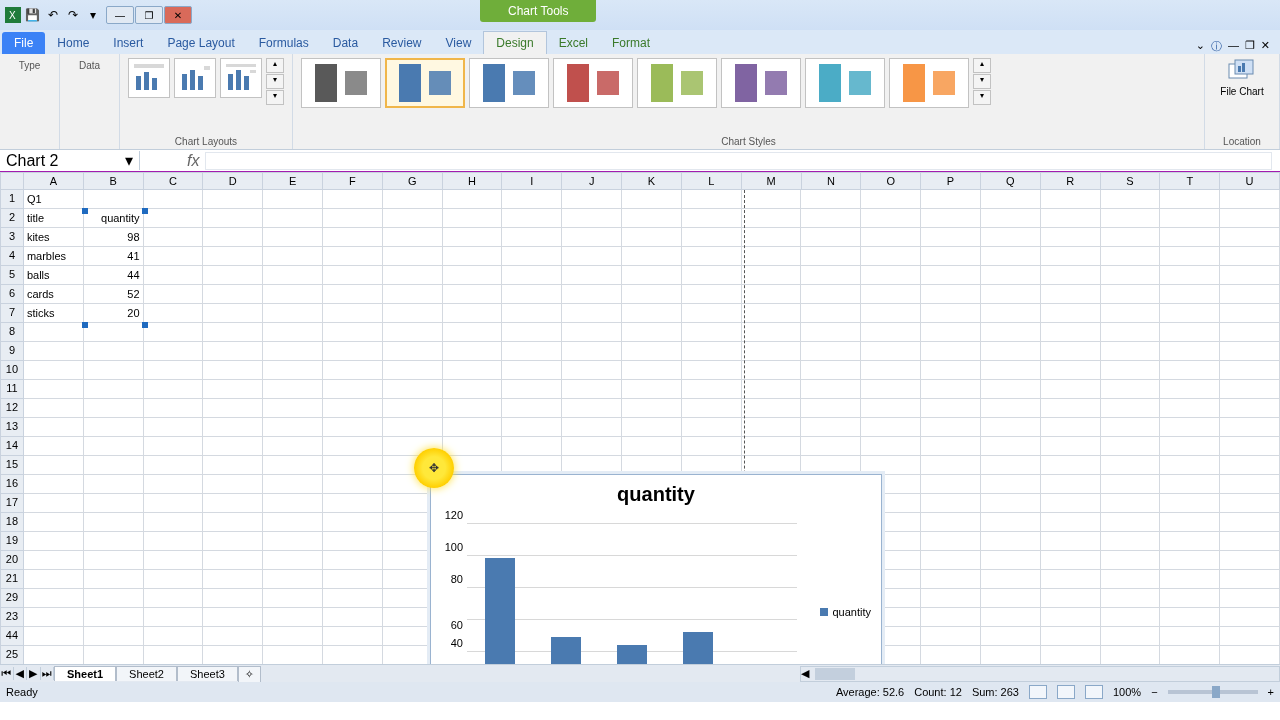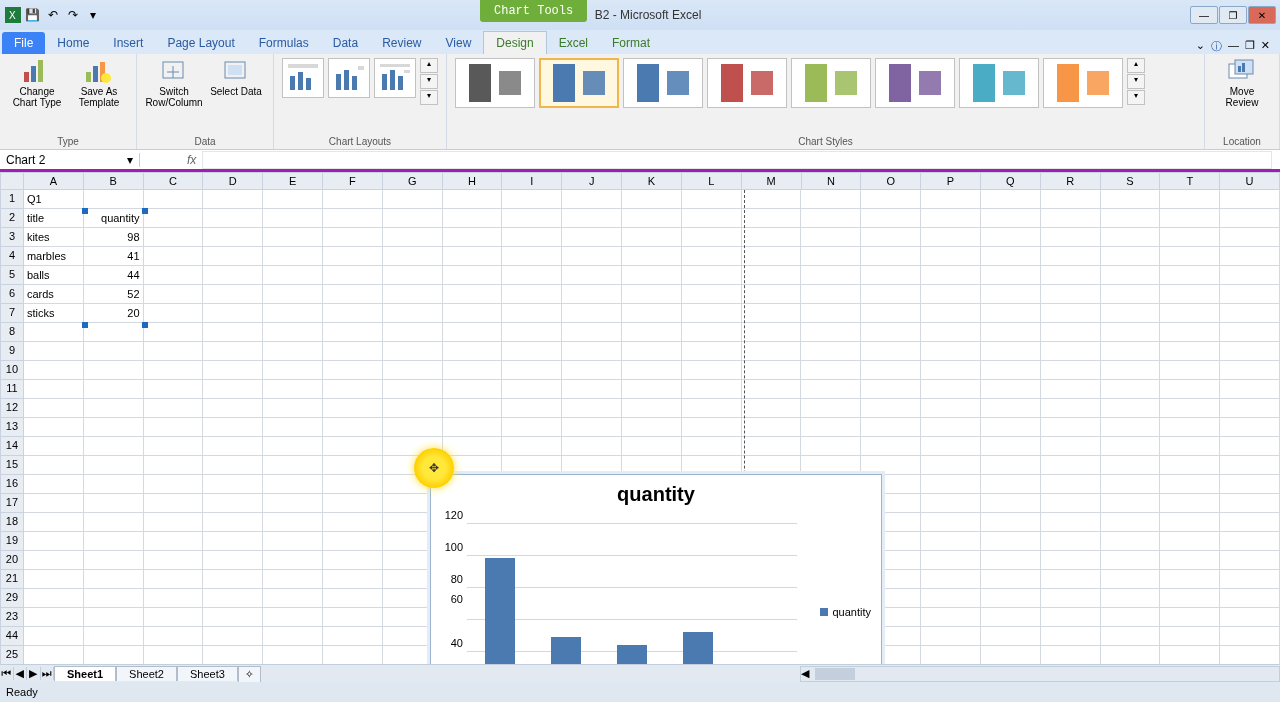--- a/index.html
+++ b/index.html
@@ -3,21 +3,21 @@
 <meta charset="utf-8">
 <style>
 * { box-sizing: border-box; margin: 0; padding: 0; font-family: "Segoe UI", Tahoma, sans-serif; }
 body { width: 1280px; height: 720px; overflow: hidden; background: #fff; position: relative; }
 
 
 .titlebar { height: 30px; background: linear-gradient(#d9e7f7, #cfe0f5); display: flex; align-items: center; font-size: 12px; position: relative; }
 .qat { display: flex; align-items: center; gap: 2px; padding: 0 4px; }
 .qat-icon { width: 18px; height: 18px; display: flex; align-items: center; justify-content: center; font-size: 12px; }
 .title-text { flex: 1; text-align: center; color: #333; font-size: 12px; }
-.chart-tools-tab { position: absolute; left: 480px; top: 0; background: #6fae3a; color: #fff; padding: 4px 14px; font-size: 12px; border-radius: 0 0 3px 3px; font-family: Liberation Mono, monospace; }
+.chart-tools-tab { position: absolute; left: 480px; top: 0; background: #6fae3a; color: #fff; padding: 4px 28px; font-size: 12px; border-radius: 0 0 3px 3px; }
 .win-controls { display: flex; gap: 1px; margin-right: 4px; }
 .win-btn { width: 28px; height: 18px; background: #e1e9f3; border: 1px solid #8aa8c8; border-radius: 2px; display: flex; align-items: center; justify-content: center; font-size: 10px; }
 .win-btn.close { background: #d96a5a; }
 
 
 .ribbon-tabs { height: 24px; background: #dbe8f7; display: flex; align-items: flex-end; font-size: 12px; padding-left: 2px; }
 .ribbon-tab { padding: 4px 12px; cursor: pointer; color: #2a5aa0; }
 .ribbon-tab.file { background: #3b82f6; color: #fff; border-radius: 3px 3px 0 0; }
 .ribbon-tab.active { background: #f1f1f1; border: 1px solid #b2c5dc; border-bottom: none; color: #3a7a2a; }
 .help-icons { margin-left: auto; display: flex; gap: 6px; padding-right: 10px; font-size: 11px; }
@@ -31,21 +31,21 @@
 .rib-row { display: flex; gap: 4px; align-items: flex-start; }
 .layout-thumb { width: 42px; height: 40px; border: 1px solid #c2c2c2; background: #fff; display: flex; align-items: center; justify-content: center; }
 .layout-thumb svg { width: 34px; height: 32px; }
 .style-thumb { width: 80px; height: 50px; border: 1px solid #c2c2c2; background: #fff; display: flex; align-items: center; justify-content: center; gap: 8px; padding: 6px; }
 .style-thumb.selected { border: 2px solid #f0b64a; background: #fff8e1; }
 .style-bar { width: 22px; }
 .gallery-drop { width: 18px; display: flex; flex-direction: column; gap: 1px; }
 .gallery-drop div { height: 15px; border: 1px solid #c2c2c2; background: #f4f4f4; font-size: 8px; text-align:center; }
 
 
-.namebar { height: 22px; display: flex; align-items: center; border-bottom: 3px solid #a21caf; font-size: 12px; }
+.namebar { height: 22px; display: flex; align-items: center; border-bottom: 1px solid #a21caf; font-size: 16px; }
 .name-box { width: 140px; border-right: 1px solid #c2cedb; padding: 0 6px; display:flex; align-items:center; justify-content:space-between; }
 .fx-area { display: flex; align-items: center; gap: 6px; padding: 0 8px; flex:1; }
 .fx-label { font-style: italic; color: #666; margin-left: 39px; }
 
 
 .grid-wrap { position: relative; height: 492px; overflow: hidden; }
 .col-headers { display: flex; height: 18px; background: #e8edf3; font-size: 11px; }
 .corner { width: 24px; border: 1px solid #c9d2de; background: #e8edf3; }
 .col-h { width: 60px; border: 1px solid #c9d2de; border-left: none; text-align: center; line-height: 16px; }
 .rows { height: calc(100% - 18px); overflow: hidden; }
@@ -99,21 +99,20 @@
       <svg width="16" height="16">
           <rect width="16" height="16" fill="#1f7b3b"></rect>
           <text x="4" y="12" fill="#fff" font-size="10">X</text>
         </svg>
     </div>
     <div class="qat-icon">💾</div>
     <div class="qat-icon">↶</div>
     <div class="qat-icon">↷</div>
     <div class="qat-icon">▾</div>
   </div>
-  <div class="title-text">B2 - Microsoft Excel</div>
   <div class="chart-tools-tab">Chart Tools</div>
   <div class="win-controls">
     <div class="win-btn">—</div>
     <div class="win-btn">❐</div>
     <div class="win-btn close">✕</div>
   </div>
 </div>
 
 <div class="ribbon-tabs">
   <div class="ribbon-tab file">File</div>
@@ -131,59 +130,24 @@
     <span>⌄</span>
     <span style="color:#2a5aa0">ⓘ</span>
     <span>—</span>
     <span>❐</span>
     <span>✕</span>
   </div>
 </div>
 
 <div class="ribbon">
   <div class="rib-group">
-    <div class="rib-row">
-      <div class="rib-btn-col">
-        <svg class="rib-icon-large">
-            <rect x="2" y="14" width="5" height="10" fill="#c0504d"></rect>
-            <rect x="9" y="8" width="5" height="16" fill="#4a7ab0"></rect>
-            <rect x="16" y="2" width="5" height="22" fill="#9bbb59"></rect>
-          </svg>
-        <span>Change Chart Type</span>
-      </div>
-      <div class="rib-btn-col">
-        <svg class="rib-icon-large">
-            <rect x="2" y="14" width="5" height="10" fill="#9bbb59"></rect>
-            <rect x="9" y="8" width="5" height="16" fill="#4a7ab0"></rect>
-            <rect x="16" y="4" width="5" height="20" fill="#f79646"></rect>
-            <circle cx="22" cy="20" r="5" fill="#ffe83a"></circle>
-          </svg>
-        <span>Save As Template</span>
-      </div>
-    </div>
     <div class="rib-group-title">Type</div>
   </div>
 
   <div class="rib-group">
-    <div class="rib-row">
-      <div class="rib-btn-col">
-        <svg class="rib-icon-large">
-            <rect x="4" y="4" width="20" height="16" fill="none" stroke="#6a8bb0"></rect>
-            <path d="M8 14 L20 14 M14 8 L14 20" stroke="#6a8bb0"></path>
-          </svg>
-        <span>Switch Row/Column</span>
-      </div>
-      <div class="rib-btn-col">
-        <svg class="rib-icon-large">
-            <rect x="4" y="4" width="20" height="16" fill="none" stroke="#6a8bb0"></rect>
-            <rect x="7" y="7" width="14" height="10" fill="#cfe0f5"></rect>
-          </svg>
-        <span>Select Data</span>
-      </div>
-    </div>
     <div class="rib-group-title">Data</div>
   </div>
 
   <div class="rib-group">
     <div class="rib-row">
       <div class="layout-thumb">
           <svg>
             <rect x="2" y="2" width="30" height="4" fill="#d8d8d8"></rect>
             <rect x="4" y="14" width="5" height="14" fill="#4a7ab0"></rect>
             <rect x="12" y="10" width="5" height="18" fill="#4a7ab0"></rect>
@@ -261,21 +225,21 @@
 
   <div class="rib-group">
     <div class="rib-row">
       <div class="rib-btn-col">
         <svg class="rib-icon-large">
             <rect x="2" y="6" width="18" height="14" fill="#fff" stroke="#6a8bb0"></rect>
             <rect x="8" y="2" width="18" height="14" fill="#cfe0f5" stroke="#6a8bb0"></rect>
             <rect x="11" y="8" width="3" height="6" fill="#4a7ab0"></rect>
             <rect x="15" y="5" width="3" height="9" fill="#4a7ab0"></rect>
           </svg>
-        <span>Move Review</span>
+        <span>File Chart</span>
       </div>
     </div>
     <div class="rib-group-title">Location</div>
   </div>
 </div>
 
 <div class="namebar">
   <div class="name-box">
     <span>Chart 2</span>
       <span>▾</span>
@@ -919,21 +883,21 @@
   <div class="sel-handle" style="left:82px; top:150px"></div>
   <div class="sel-handle" style="left:142px; top:150px"></div>
 
   <div class="page-break" style="left:744px"></div>
 
   <div class="chart-obj">
     <div class="chart-title">quantity</div>
     <div class="plot">
       <div class="y-axis" id="y-axis">
           <div class="y-tick" style="top: 122px;">40</div>
-          <div class="y-tick" style="top: 78px; text-align: right;">60</div>
+          <div class="y-tick" style="top: 104px; text-align: right;">60</div>
           <div class="y-tick" style="top: 58px;">80</div>
           <div class="y-tick" style="top: 26px;">100</div>
           <div class="y-tick" style="top: -6px;">120</div>
         </div>
       <div id="gridlines">
           <div class="gridline" style="top: 128px;"></div>
           <div class="gridline" style="top: 96px;"></div>
           <div class="gridline" style="top: 64px;"></div>
           <div class="gridline" style="top: 32px;"></div>
           <div class="gridline" style="top: 0px;"></div>
@@ -977,13 +941,27 @@
   <div class="sheet-tab">Sheet3</div>
   <div class="sheet-tab" style="padding:1px 6px">✧</div>
   <div class="hscroll">
       <div>◀</div>
       <div class="thumb"></div>
     </div>
 </div>
 
 <div class="statusbar">
   <span>Ready</span>
+  <div class="status-right">
+    <span>Average: 52.6</span>
+    <span>Count: 12</span>
+    <span>Sum: 263</span>
+    <div class="view-btn"></div>
+    <div class="view-btn"></div>
+    <div class="view-btn"></div>
+    <span>100%</span>
+    <span>−</span>
+    <div class="zoom-slider">
+        <div class="knob"></div>
+      </div>
+    <span>+</span>
+  </div>
 </div>
 
 </body></html>

